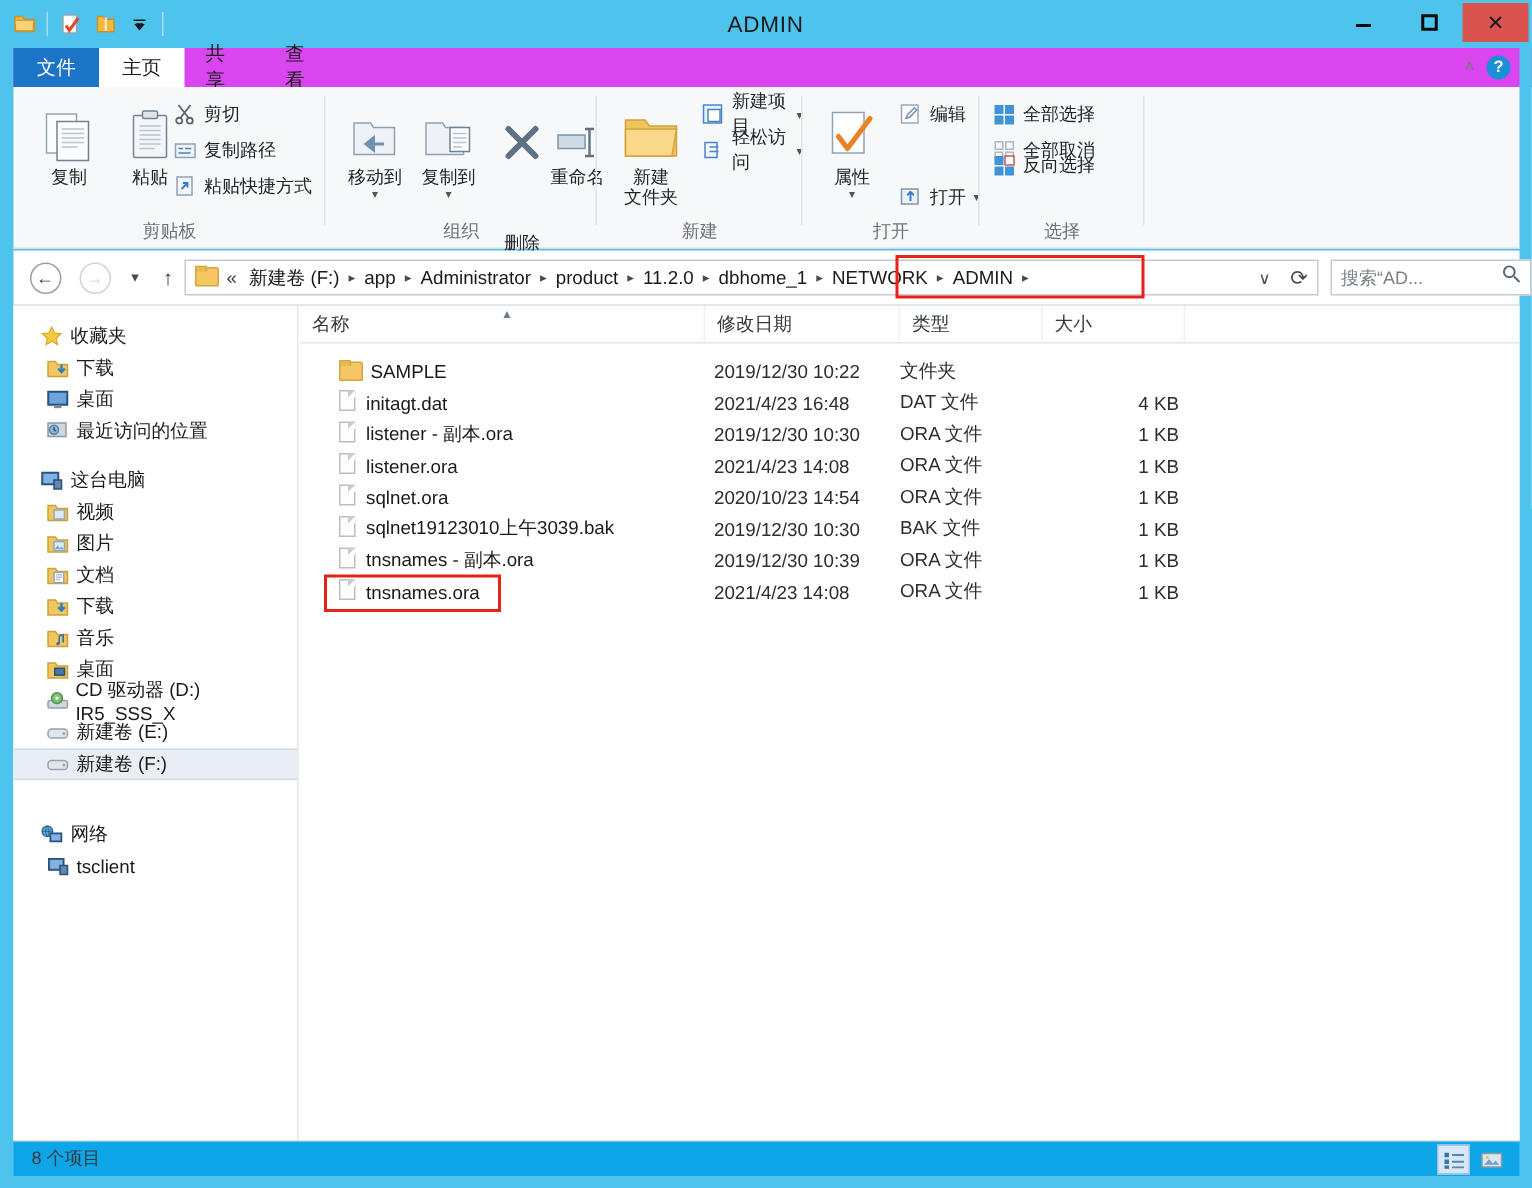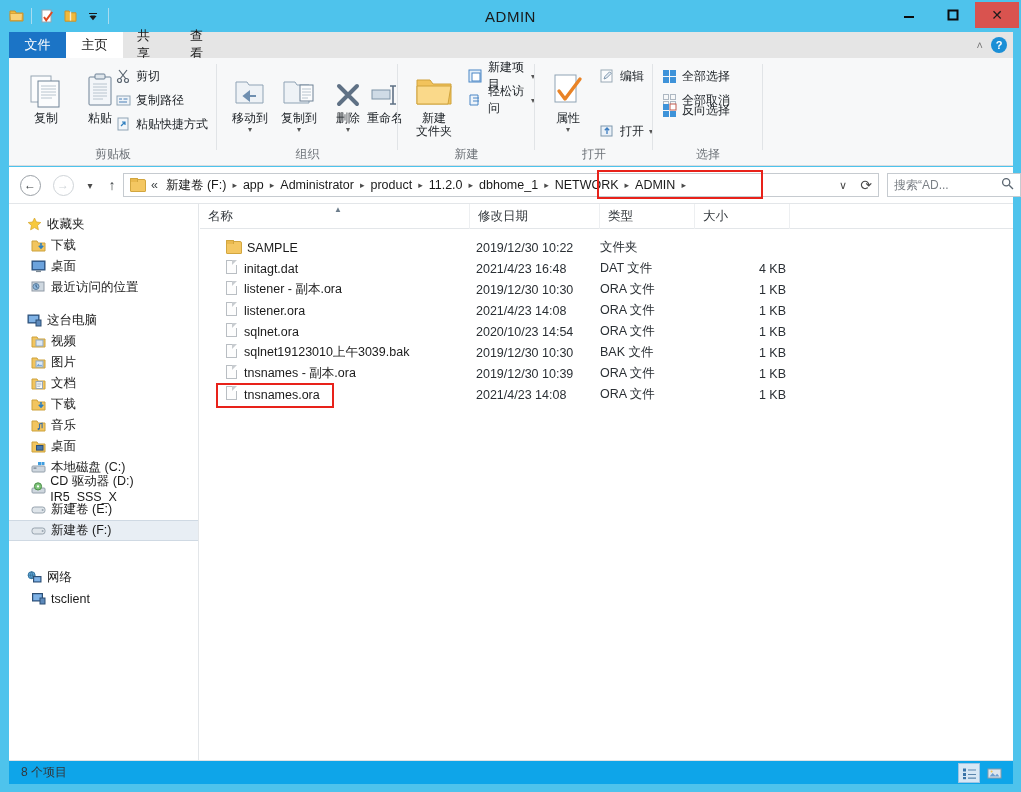--- a/index.html
+++ b/index.html
@@ -33,21 +33,21 @@
     pointer-events: none;
   }
   #wincontrols { position: absolute; right: 2px; top: 2px; display: flex; height: 26px; }
   .wc { width: 44px; height: 26px; display: flex; align-items: center; justify-content: center; color: #0b0b0b; font-size: 13px; }
   .wc.close { background: #d9534f; }
   .wc.close span { color: #1b1b1b; font-weight: bold; font-size: 14px; }
 
   
   #tabstrip {
     position: absolute; left: 0; top: 32px; width: 1021px; height: 26px;
-    background: #e5e5e5;
+    background: #d946ef;
   }
   #tabstrip .leftedge { position: absolute; left: 0; top: 0; width: 9px; height: 26px; background: #4ec3ec; }
   #tabstrip .rightedge { position: absolute; right: 0; top: 0; width: 8px; height: 26px; background: #4ec3ec; }
   .tab {
     position: absolute; top: 0; height: 26px;
     display: flex; align-items: center; justify-content: center;
     font-size: 13px; color: #1a1a1a; padding: 0 14px;
   }
   .tab.file { background: #1b74c6; color: #fff; }
   .tab.active { background: #ffffff; }
@@ -306,21 +306,21 @@
               <path d="M3 6h11l2 3h12v18H3z" fill="#eef2f6" stroke="#8fa3b5"></path>
               <rect x="19" y="9" width="13" height="16" fill="#fbfcfd" stroke="#6f8296"></rect>
               <g stroke="#b8c4ce">
                 <path d="M21 13h9M21 16h9M21 19h9M21 22h6"></path>
               </g>
             </svg>
         </span>
         <span class="lbl">复制到</span>
         <span class="caret">▾</span>
       </div>
-      <div class="bigbtn" style="left:102px;">
+      <div class="bigbtn" style="left:102px;gap:44px;">
         <span class="ic">
           <svg width="28" height="30" viewBox="0 0 28 30">
               <path d="M5 6l18 18M23 6L5 24" stroke="#5f7185" stroke-width="4" fill="none" stroke-linecap="round"></path>
             </svg>
         </span>
         <span class="lbl">删除</span>
         <span class="caret">▾</span>
       </div>
       <div class="bigbtn" style="left:139px;">
         <span class="ic">
@@ -605,34 +605,20 @@
           <svg width="15" height="14" viewBox="0 0 15 14">
               <path d="M1 2h5l1.2 2H14v8H1z" fill="#f2c55f" stroke="#cda23c"></path>
               <rect x="5.5" y="5.5" width="6.5" height="4.6" fill="#4878ad" stroke="#2d4f74"></rect>
             </svg>
         </span>
         <span>桌面</span>
       </div>
       <div class="navitem child">
         <span class="ic">
           <svg width="15" height="13" viewBox="0 0 15 13">
-              <rect x="1" y="5" width="13" height="6" rx="1" fill="#cfd7df" stroke="#94a0ab"></rect>
-              <rect x="2.5" y="6.5" width="3" height="1.2" fill="#6f7d89"></rect>
-              <g fill="#3f9de0">
-                <rect x="7" y="1" width="3" height="3"></rect>
-                <rect x="10.5" y="1" width="3" height="3"></rect>
-                <rect x="7" y="4.6" width="3" height="0.2"></rect>
-              </g>
-            </svg>
-        </span>
-        <span>本地磁盘 (C:)</span>
-      </div>
-      <div class="navitem child">
-        <span class="ic">
-          <svg width="15" height="13" viewBox="0 0 15 13">
               <rect x="1" y="6" width="13" height="5" rx="1" fill="#cfd7df" stroke="#94a0ab"></rect>
               <circle cx="7" cy="4.4" r="3.6" fill="#7fc47a" stroke="#4d8f4a"></circle>
               <circle cx="7" cy="4.4" r="1.1" fill="#fff"></circle>
             </svg>
         </span>
         <span>CD 驱动器 (D:) IR5_SSS_X</span>
       </div>
       <div class="navitem child">
         <span class="ic">
           <svg width="15" height="13" viewBox="0 0 15 13">

